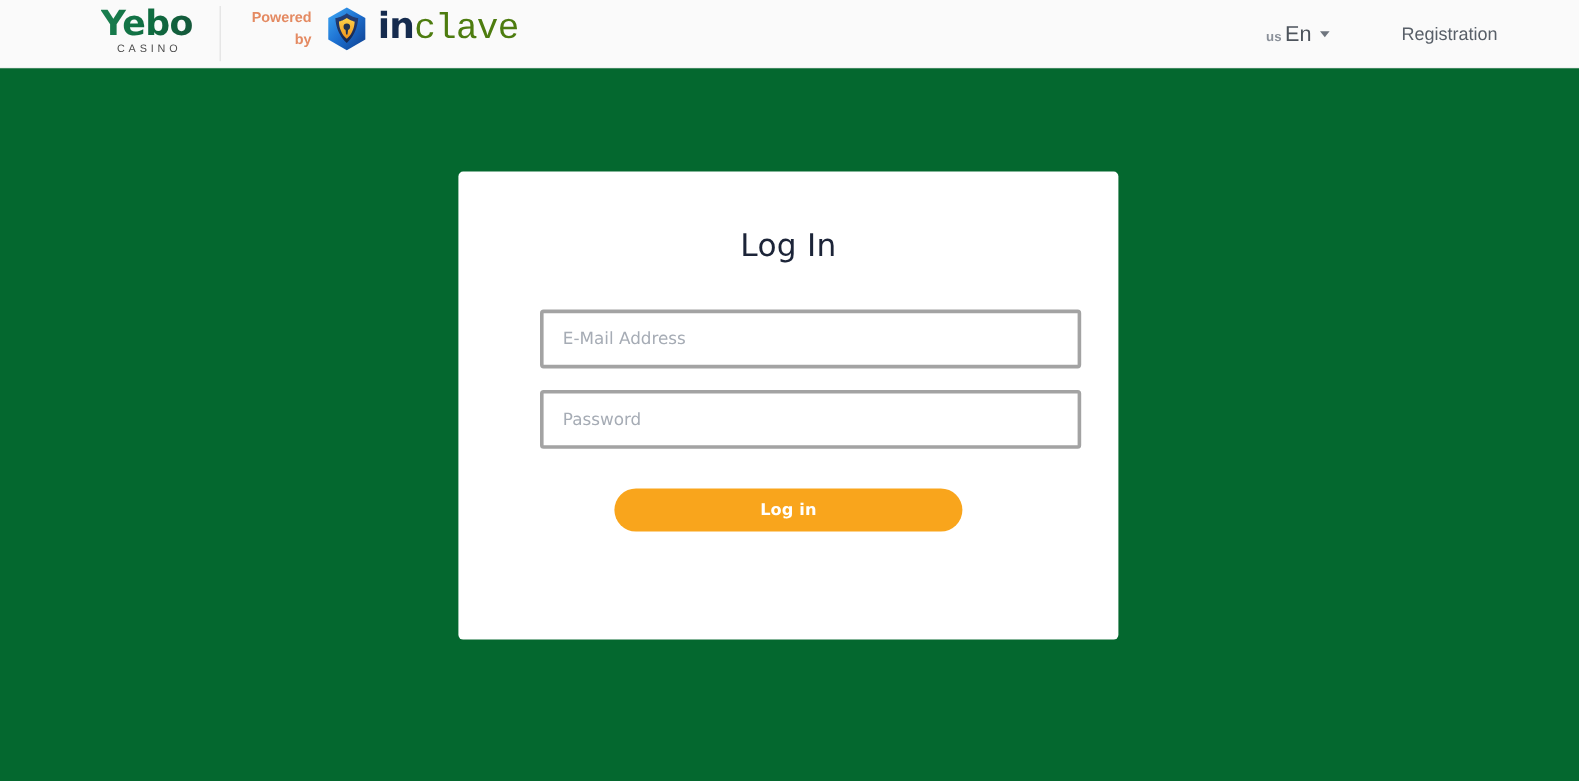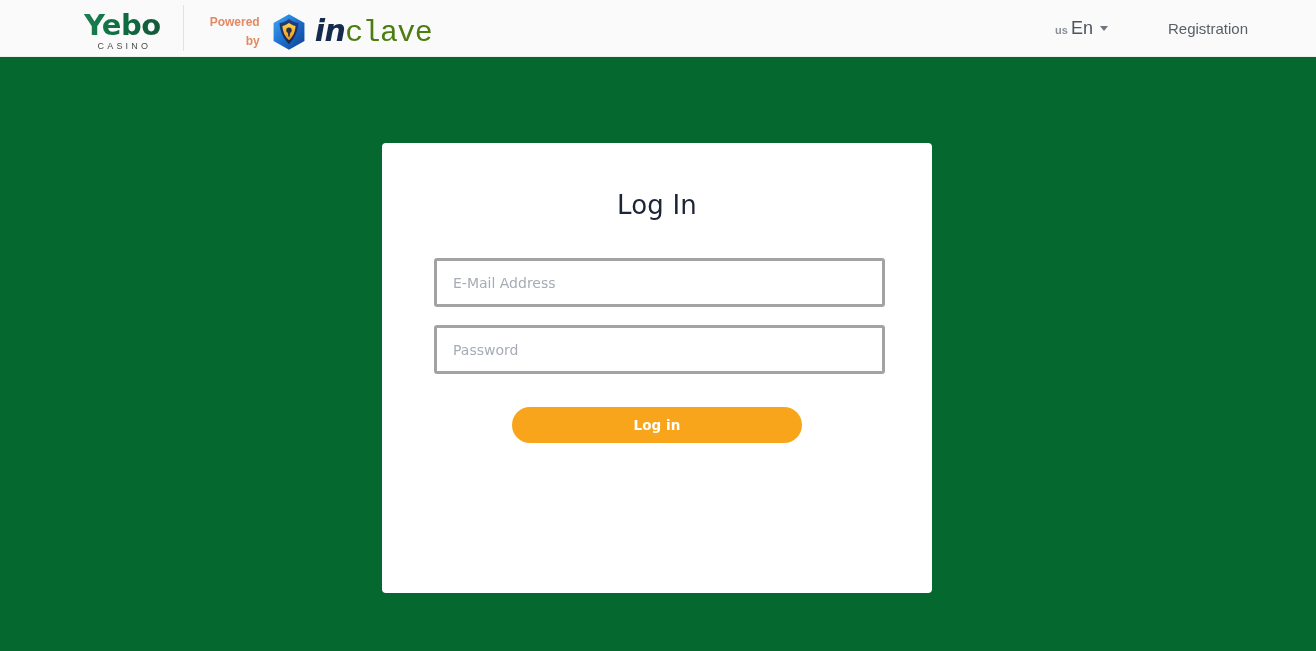--- a/index.html
+++ b/index.html
@@ -21,21 +21,21 @@
     width: 1316px;
     height: 57px;
     background: #FAFAFA;
     border-bottom: 1px solid #EFEFEF;
     display: flex;
     align-items: center;
     box-sizing: border-box;
   }
   .brand-zone {
     display: flex;
-    align-items: flex-end;
+    align-items: flex-start;
     margin-left: 84px;
   }
   .yebo-logo {
     display: flex;
     flex-direction: column;
     align-items: center;
     line-height: 1;
     padding-right: 22px;
   }
   .yebo-word {
@@ -86,21 +86,21 @@
     height: 38px;
   }
   .inclave-word {
     font-size: 30px;
     line-height: 1;
     margin-left: 7px;
     letter-spacing: -0.6px;
     color: #152B4E;
     font-family: "DejaVu Sans", sans-serif;
   }
-  .inclave-word b { font-weight: 700; font-style: italic; }
+  .inclave-word b { font-weight: 700; }
   .inclave-word span { font-weight: 400; color: #4d7c0f; font-family: Liberation Mono, monospace; }
 
   .header-right {
     margin-left: auto;
     display: flex;
     align-items: center;
     margin-right: 68px;
   }
   .lang-select {
     display: flex;
@@ -142,25 +142,25 @@
     height: 594px;
     background: #04682F;
   }
 
   
   .login-card {
     position: absolute;
     left: 382px;
     top: 86px;
     width: 550px;
-    height: 450px;
+    height: 390px;
     background: #FFFFFF;
     border-radius: 4px;
     box-sizing: border-box;
-    padding: 0 52px;
+    padding: 0 68px;
   }
   .card-title {
     text-align: center;
     font-size: 26px;
     color: #1C2438;
     font-weight: 400;
     margin: 0;
     padding-top: 47px;
     letter-spacing: 0.2px;
     font-family: "DejaVu Sans", sans-serif;

